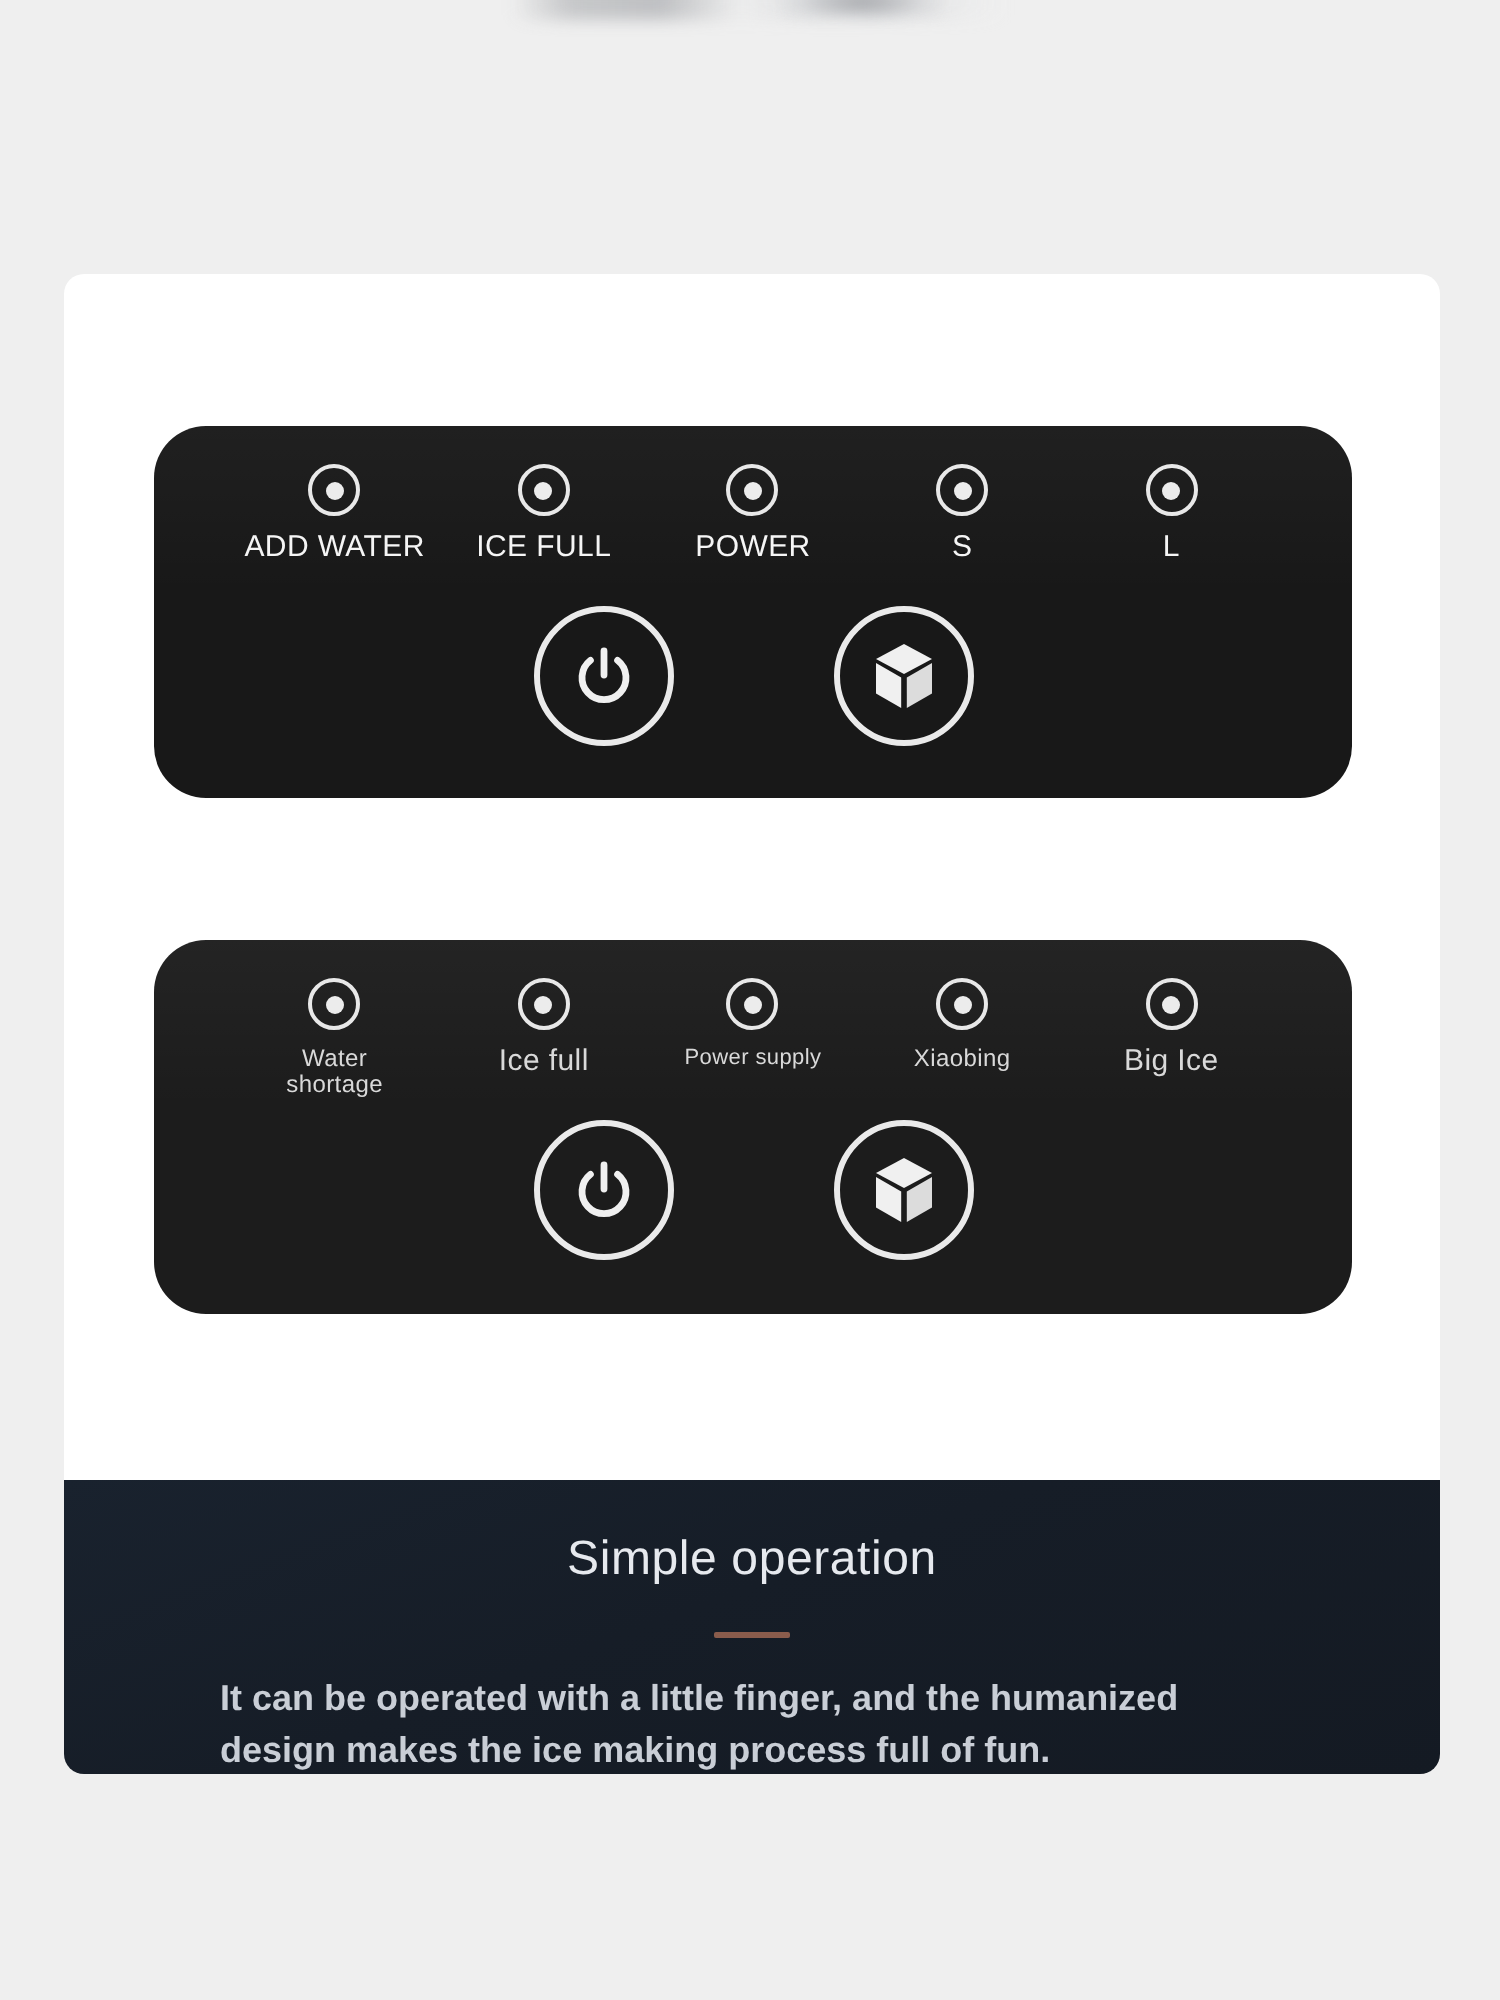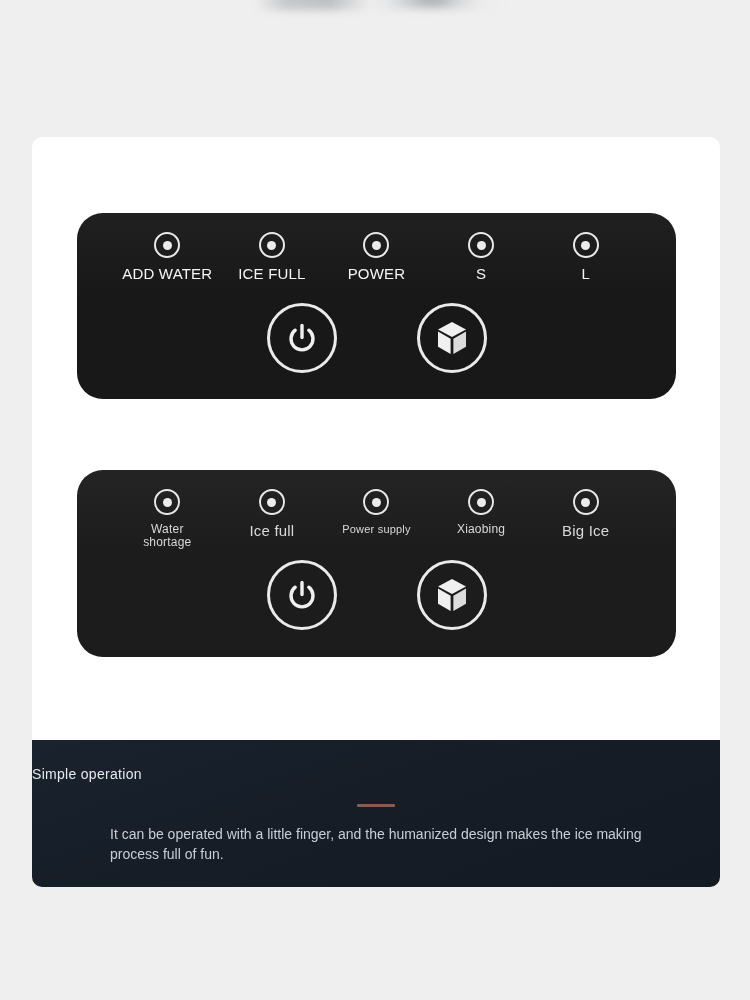--- a/index.html
+++ b/index.html
@@ -183,38 +183,40 @@
     left: 32px;
     top: 740px;
     width: 688px;
     height: 147px;
     background: linear-gradient(160deg, #19222e 0%, #161d27 45%, #141a23 100%);
     border-radius: 0 0 10px 10px;
     overflow: hidden;
   }
   #strip-title {
     margin: 26px 0 0 0;
+    text-align: center;
     color: #e6e9ee;
-    font-size: 14px;
+    font-size: 24px;
     font-weight: 400;
     letter-spacing: .3px;
   }
   #strip-divider {
     width: 38px;
     height: 3px;
     background: #8a5c4c;
     margin: 22px auto 0 auto;
     border-radius: 1px;
   }
   #strip-body {
     margin: 18px 78px 0 78px;
     color: #c9ced6;
-    font-size: 14px;
+    font-size: 18px;
     line-height: 1.42;
     text-align: left;
+    font-weight: bold;
   }
 </style>
 </head>
 <body>
 
 <div id="page">
 
   <div id="top-smudge"></div>
   <div id="top-smudge2"></div>
 

